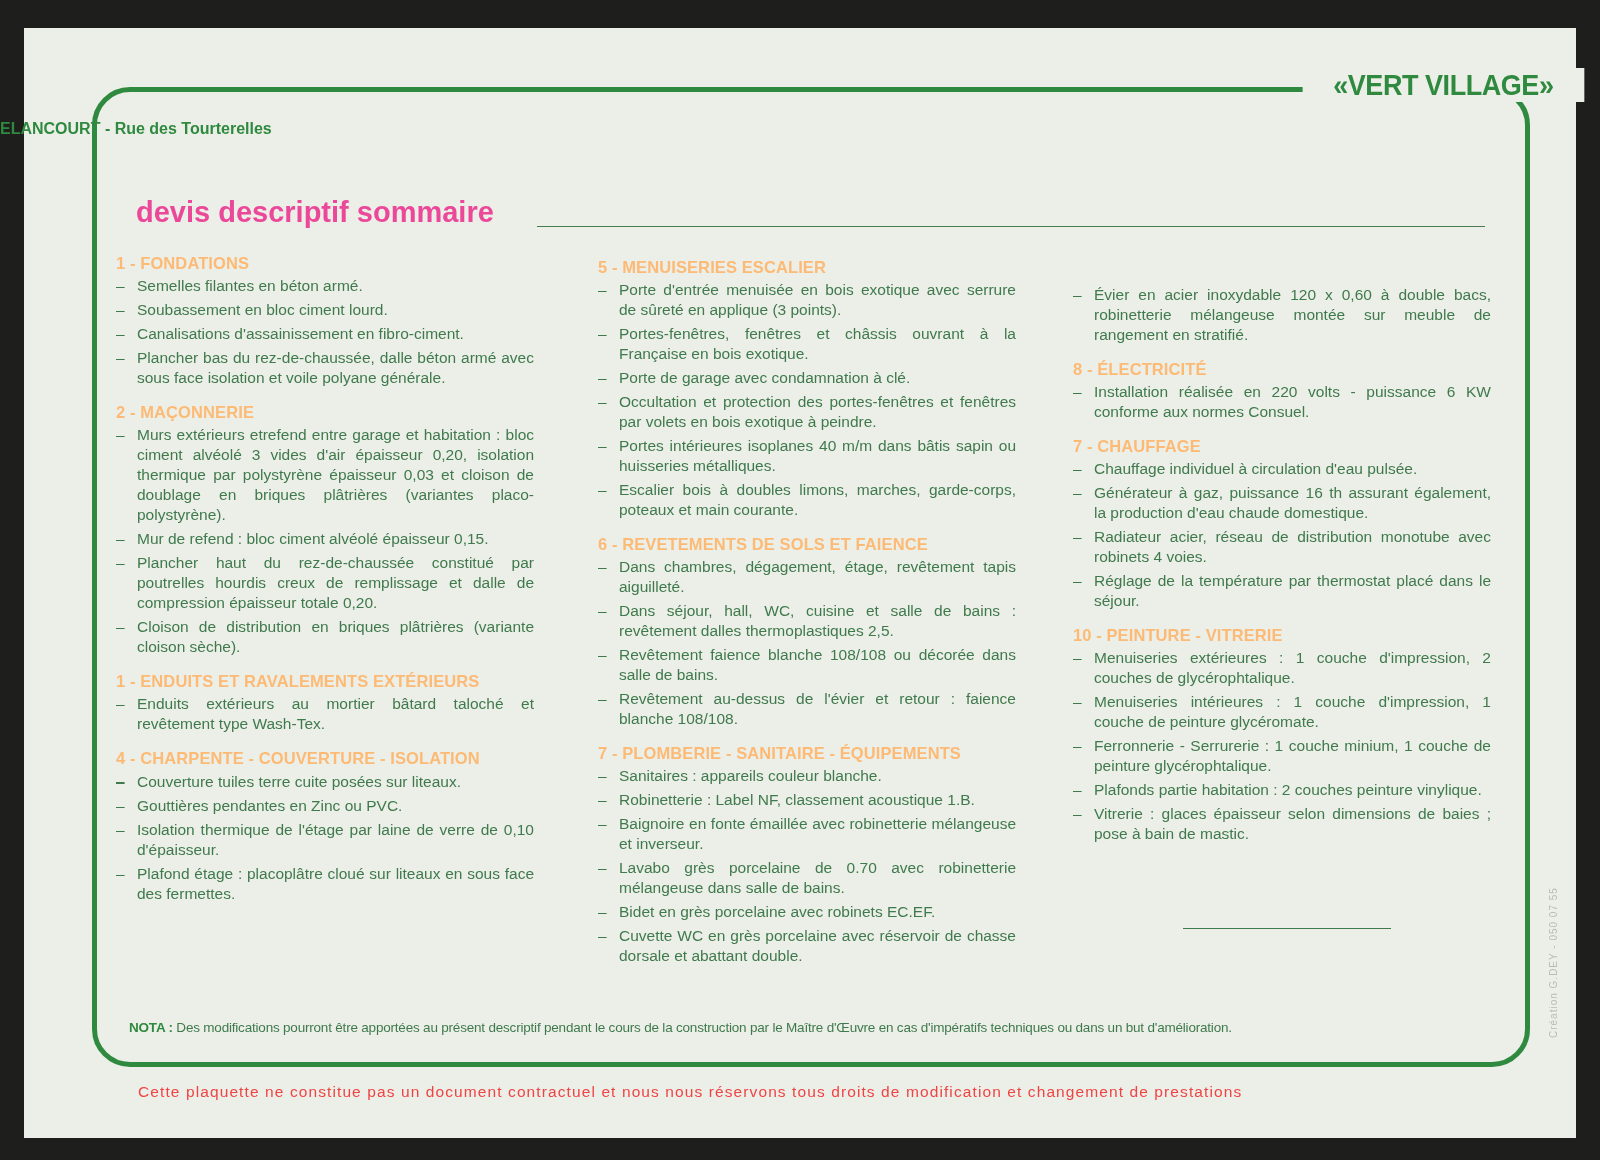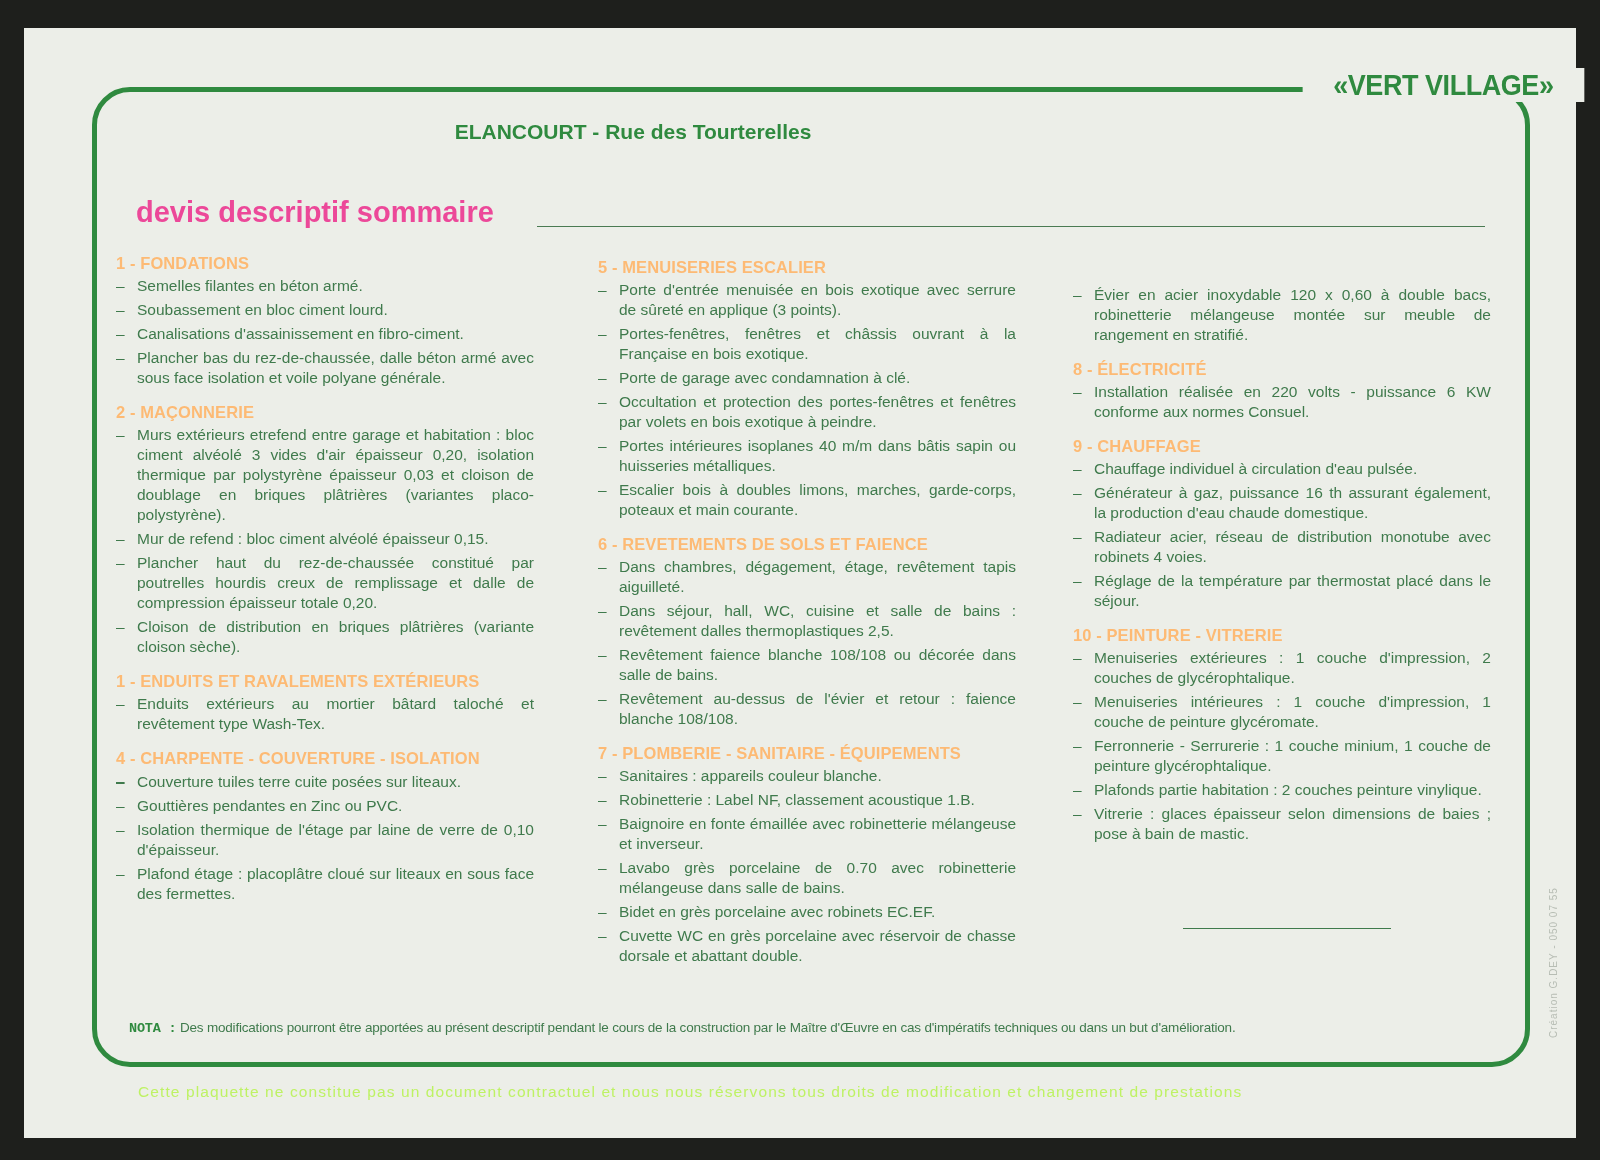--- a/index.html
+++ b/index.html
@@ -19,22 +19,22 @@
   }
   .title-wrap {
     position: absolute; left: 0; top: 68px; width: 1600px; text-align: right;
   }
   .title {
     display: inline-block; background: #eceee8; padding: 0 34px;
     color: #2f8a3f; font-weight: bold; font-size: 30px; letter-spacing: -0.5px;
     font-family: "Liberation Sans", sans-serif; transform: scaleX(0.9);
   }
   .subtitle {
-    position: absolute; left: 0; top: 120px; width: 1266px; text-align: center;
-    color: #2f8a3f; font-weight: bold; font-size: 21px;
+    position: absolute; left: 0; top: 120px; width: 1266px; 
+    color: #2f8a3f; font-weight: bold; font-size: 16px;
   }
   .devis {
     position: absolute; left: 136px; top: 196px;
     color: #ec4899; font-weight: bold; font-size: 29px;
   }
   .devis-rule {
     position: absolute; left: 537px; top: 226px; width: 948px; height: 0;
     border-top: 1.5px solid #4a7a52;
   }
   .col { position: absolute; top: 254px; width: 418px; }
@@ -53,24 +53,24 @@
   }
   .item .dash { position: absolute; left: 0; top: 0; }
   .sep-line {
     position: absolute; left: 1183px; top: 928px; width: 208px;
     border-top: 1.5px solid #3f7a4c;
   }
   .nota {
     position: absolute; left: 129px; top: 1020px; width: 1360px;
     color: #3f7a4c; font-size: 13.5px; letter-spacing: -0.2px; white-space: nowrap;
   }
-  .nota b { color: #2f8a3f; font-family: Liberation Mono, monospace; }
+  .nota b { color: #2f8a3f; }
   .footer {
     position: absolute; left: 138px; top: 1083px;
-    color: #bef264; font-size: 15.5px; letter-spacing: 1.1px; white-space: nowrap;
+    color: #ef4444; font-size: 15.5px; letter-spacing: 1.1px; white-space: nowrap;
   }
   .credit {
     position: absolute; left: 1548px; top: 1038px;
     transform: rotate(-90deg); transform-origin: left top;
     color: #b7bdb4; font-size: 10px; letter-spacing: 1px; white-space: nowrap;
   }
 </style>
 </head>
 <body>
 
@@ -141,21 +141,21 @@
   </div>
 <div class="col col3">
     <div class="section">
       <div class="item"><span class="dash">–</span><span>Évier en acier inoxydable 120 x 0,60 à double bacs, robinetterie mélangeuse montée sur meuble de rangement en stratifié.</span></div>
     </div>
     <div class="section">
       <div class="sec-title">8 - ÉLECTRICITÉ</div>
       <div class="item"><span class="dash">–</span><span>Installation réalisée en 220 volts - puissance 6 KW conforme aux normes Consuel.</span></div>
     </div>
     <div class="section">
-      <div class="sec-title">9 - CHAUFFAGE</div>
+      <div class="sec-title">7 - CHAUFFAGE</div>
       <div class="item"><span class="dash">–</span><span>Chauffage individuel à circulation d'eau pulsée.</span></div>
       <div class="item"><span class="dash">–</span><span>Générateur à gaz, puissance 16 th assurant également, la production d'eau chaude domestique.</span></div>
       <div class="item"><span class="dash">–</span><span>Radiateur acier, réseau de distribution monotube avec robinets 4 voies.</span></div>
       <div class="item"><span class="dash">–</span><span>Réglage de la température par thermostat placé dans le séjour.</span></div>
     </div>
     <div class="section">
       <div class="sec-title">10 - PEINTURE - VITRERIE</div>
       <div class="item"><span class="dash">–</span><span>Menuiseries extérieures : 1 couche d'impression, 2 couches de glycérophtalique.</span></div>
       <div class="item"><span class="dash">–</span><span>Menuiseries intérieures : 1 couche d'impression, 1 couche de peinture glycéromate.</span></div>
       <div class="item"><span class="dash">–</span><span>Ferronnerie - Serrurerie : 1 couche minium, 1 couche de peinture glycérophtalique.</span></div>

